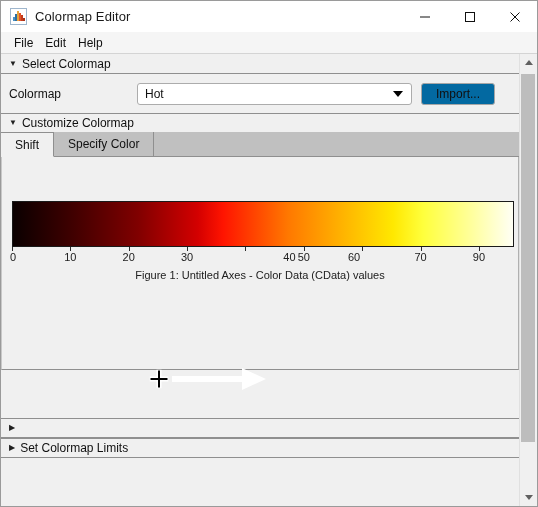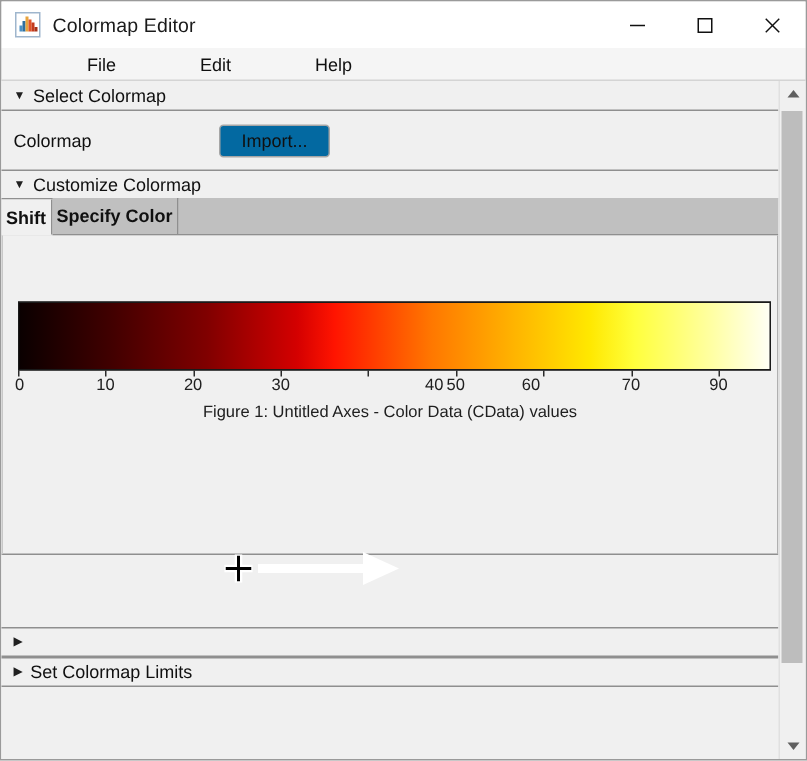--- a/index.html
+++ b/index.html
@@ -85,21 +85,20 @@
     align-items: center;
     padding-left: 7px;
     flex: 0 0 auto;
   }
   .menu-item {
     font-size: 12px;
     color: #101010;
     padding: 2px 6px;
     cursor: default;
     white-space: nowrap;
-    margin-left: 44px;
   }
 
   
   .body-area {
     flex: 1 1 auto;
     display: flex;
     min-height: 0;
     background: #f0f0f0;
   }
   .content {
@@ -205,30 +204,29 @@
     background: #c0c0c0;
     border-bottom: 1px solid #8f8f8f;
     display: flex;
     align-items: flex-end;
     flex: 0 0 auto;
     box-sizing: border-box;
   }
   .tab {
     height: 24px;
     box-sizing: border-box;
-    padding: 0 3px;
+    padding: 0 14px;
     display: flex;
     align-items: center;
     font-size: 12px;
     color: #101010;
     background: #c0c0c0;
     border-right: 1px solid #8f8f8f;
     cursor: default;
     white-space: nowrap;
-    font-weight: bold;
   }
   .tab.active {
     background: #f0f0f0;
     border-bottom: 1px solid #f0f0f0;
     margin-bottom: -1px;
   }
   .tab-filler {
     flex: 1 1 auto;
     height: 24px;
     background: #c0c0c0;
@@ -405,20 +403,24 @@
 
     <div class="content">
 
       <div class="section-head no-top">
         <span class="tri">▼</span>
         <span class="section-label">Select Colormap</span>
       </div>
 
       <div class="select-row">
         <div class="row-label">Colormap</div>
+        <div class="combo">
+          <span class="combo-value">Hot</span>
+          <span class="combo-arrow"></span>
+        </div>
         <div class="btn">Import...</div>
       </div>
 
       <div class="section-head">
         <span class="tri">▼</span>
         <span class="section-label">Customize Colormap</span>
       </div>
 
       <div class="tabstrip">
         <div class="tab active">Shift</div>

